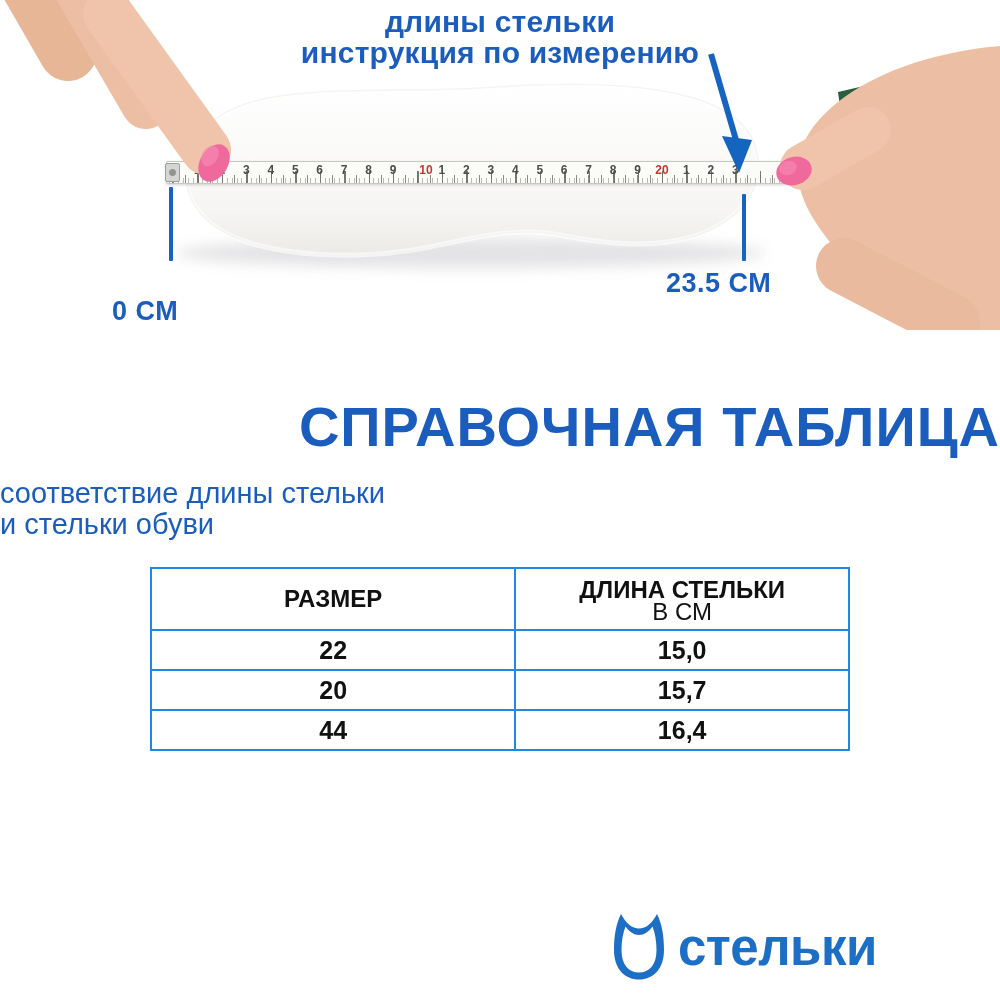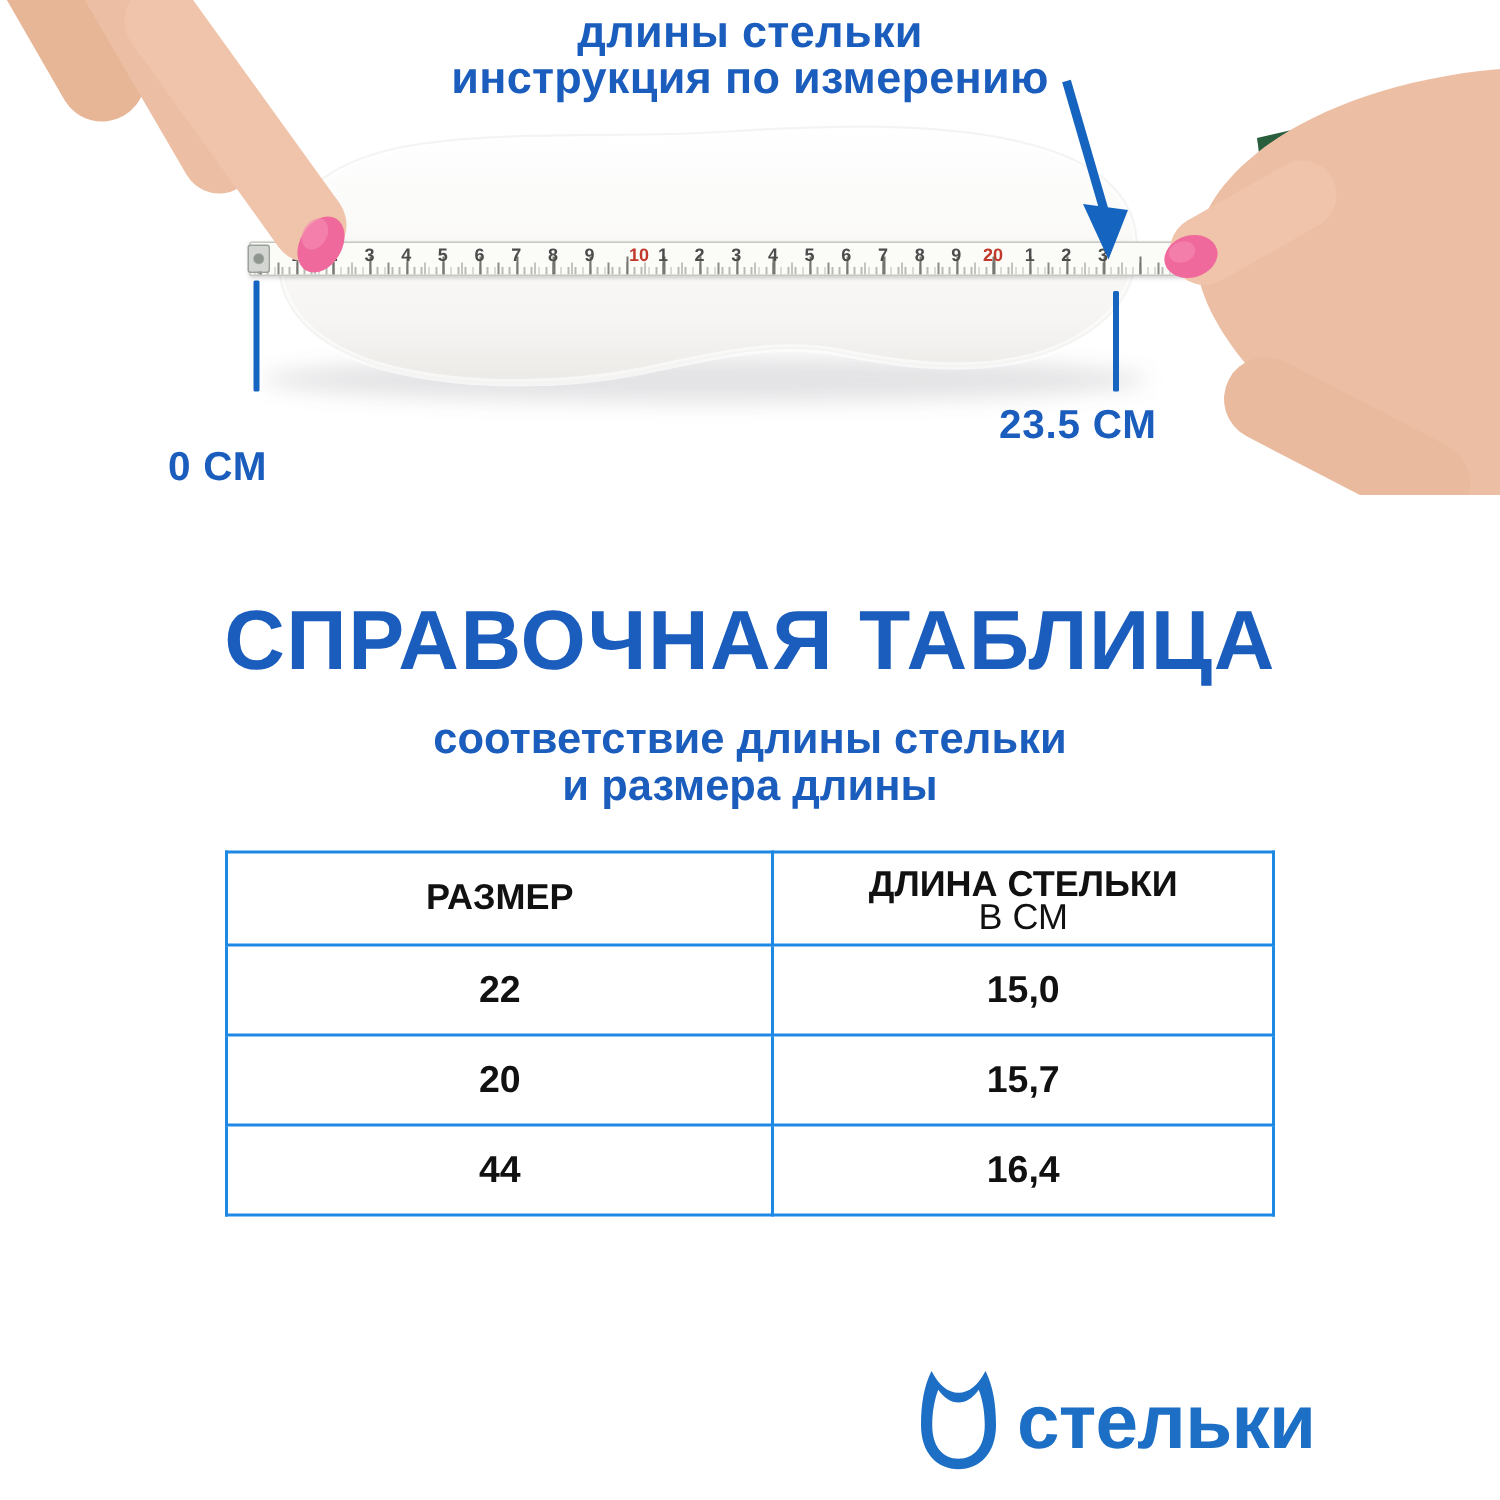--- a/index.html
+++ b/index.html
@@ -57,40 +57,40 @@
 
   .measure-label {
     position:absolute; z-index:5; color:var(--heading-blue);
     font-size:27px; font-weight:bold; letter-spacing:0.5px; white-space:nowrap;
   }
   .label-start { left:112px; top:268px;margin-top:28px; }
   .label-end   { left:666px; top:268px; }
 
   
   .ref-heading {
-    position:absolute; top:394px; left:0; width:100%; text-align:center;
+    position:absolute; top:394px; left:0; width:100%; text-align:right;
     color:var(--heading-blue); font-size:56px; font-weight:bold; letter-spacing:1px;
     white-space:nowrap;
   }
   .ref-subtitle {
-    position:absolute; top:478px; left:0; width:100%; text-align:center;
-    color:var(--heading-blue); font-size:29px; font-weight:bold; line-height:31px;
+    position:absolute; top:478px; left:0; width:100%; text-align:left;
+    color:var(--heading-blue); font-size:29px; font-weight:normal; line-height:31px;
   }
 
   
   table.size-table {
     position:absolute; left:150px; top:567px; width:700px;
     border-collapse:collapse; table-layout:fixed;
   }
   .size-table th, .size-table td {
     border:2px solid var(--table-border); text-align:center; vertical-align:middle;
     color:var(--table-text); background:#fff;margin-left:14px;
   }
   .size-table thead th { height:62px; font-size:24px; font-weight:bold; }
-  .size-table td { height:60px; font-size:25px; font-weight:bold; }
+  .size-table td { height:40px; font-size:25px; font-weight:bold; }
   .hdr-sub { font-size:24px; font-weight:normal; line-height:19px; }
   .hdr-main { line-height:25px; }
 
   
   .brand {
     position:absolute; left:610px; top:908px; height:74px; z-index:2;
     display:flex; align-items:center; gap:10px;
   }
   .brand-text {
     color:var(--logo-blue); font-size:51px; font-weight:bold; letter-spacing:-0.5px;
@@ -199,21 +199,21 @@
 
     <div class="marker-line marker-left"></div>
     <div class="marker-line marker-right"></div>
     <div class="measure-label label-start">0 СМ</div>
     <div class="measure-label label-end">23.5 СМ</div>
   </div>
 
   <div class="ref-heading">СПРАВОЧНАЯ ТАБЛИЦА</div>
   <div class="ref-subtitle">
     <div>соответствие длины стельки</div>
-    <div>и размера длины</div>
+    <div>и стельки обуви</div>
   </div>
 
   <table class="size-table">
     <colgroup>
         <col style="width:52.2%">
         <col style="width:47.8%">
       </colgroup>
     <thead>
       <tr>
         <th>РАЗМЕР</th>

